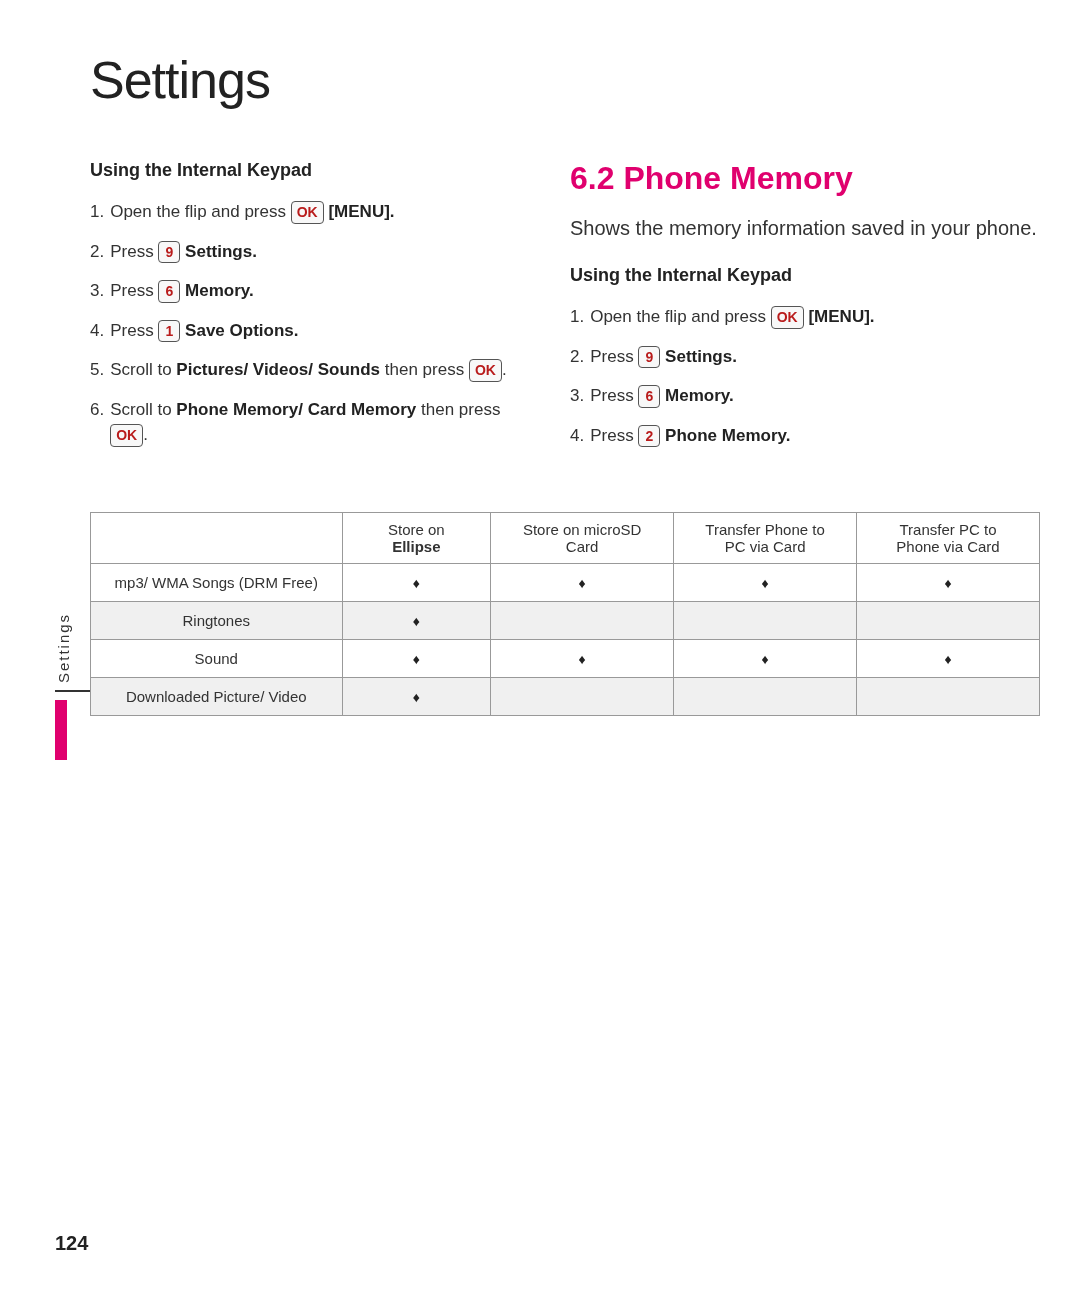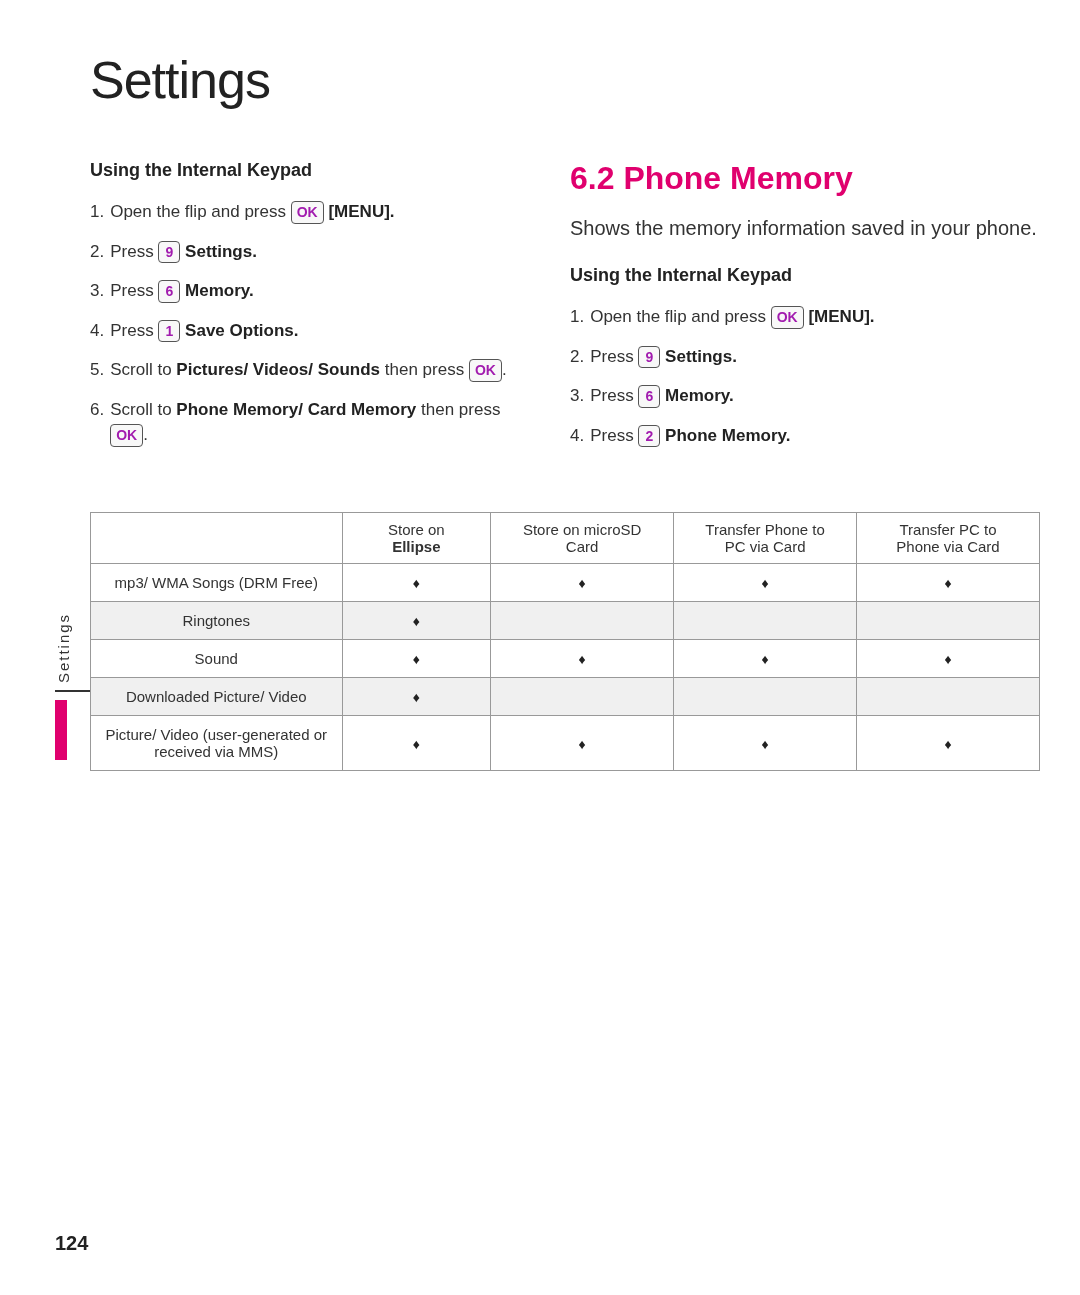--- a/index.html
+++ b/index.html
@@ -142,21 +142,21 @@
     
     .key-box {
       display: inline-flex;
       align-items: center;
       justify-content: center;
       border: 1.5px solid #555;
       border-radius: 4px;
       padding: 1px 5px;
       font-size: 14px;
       font-weight: bold;
-      color: #a21caf;
+      color: #b91c1c;
       background: #f8f8f8;
       vertical-align: middle;
       line-height: 1.3;
       min-width: 22px;
     }
 
     .bold-text {
       font-weight: bold;
       color: #222;
     }
@@ -359,26 +359,19 @@
               <td class="center-cell"><span class="diamond">♦</span></td>
               <td class="center-cell"><span class="diamond">♦</span></td>
             </tr>
             <tr>
               <td>Downloaded Picture/ Video</td>
               <td class="center-cell"><span class="diamond">♦</span></td>
               <td class="center-cell"></td>
               <td class="center-cell"></td>
               <td class="center-cell"></td>
             </tr>
-            <tr>
-              <td>Picture/ Video (user-generated or received via MMS)</td>
-              <td class="center-cell"><span class="diamond">♦</span></td>
-              <td class="center-cell"><span class="diamond">♦</span></td>
-              <td class="center-cell"><span class="diamond">♦</span></td>
-              <td class="center-cell"><span class="diamond">♦</span></td>
-            </tr>
           </tbody>
       </table>
     </div>
 
   </div>
 
 </div>
 
 </body></html>

